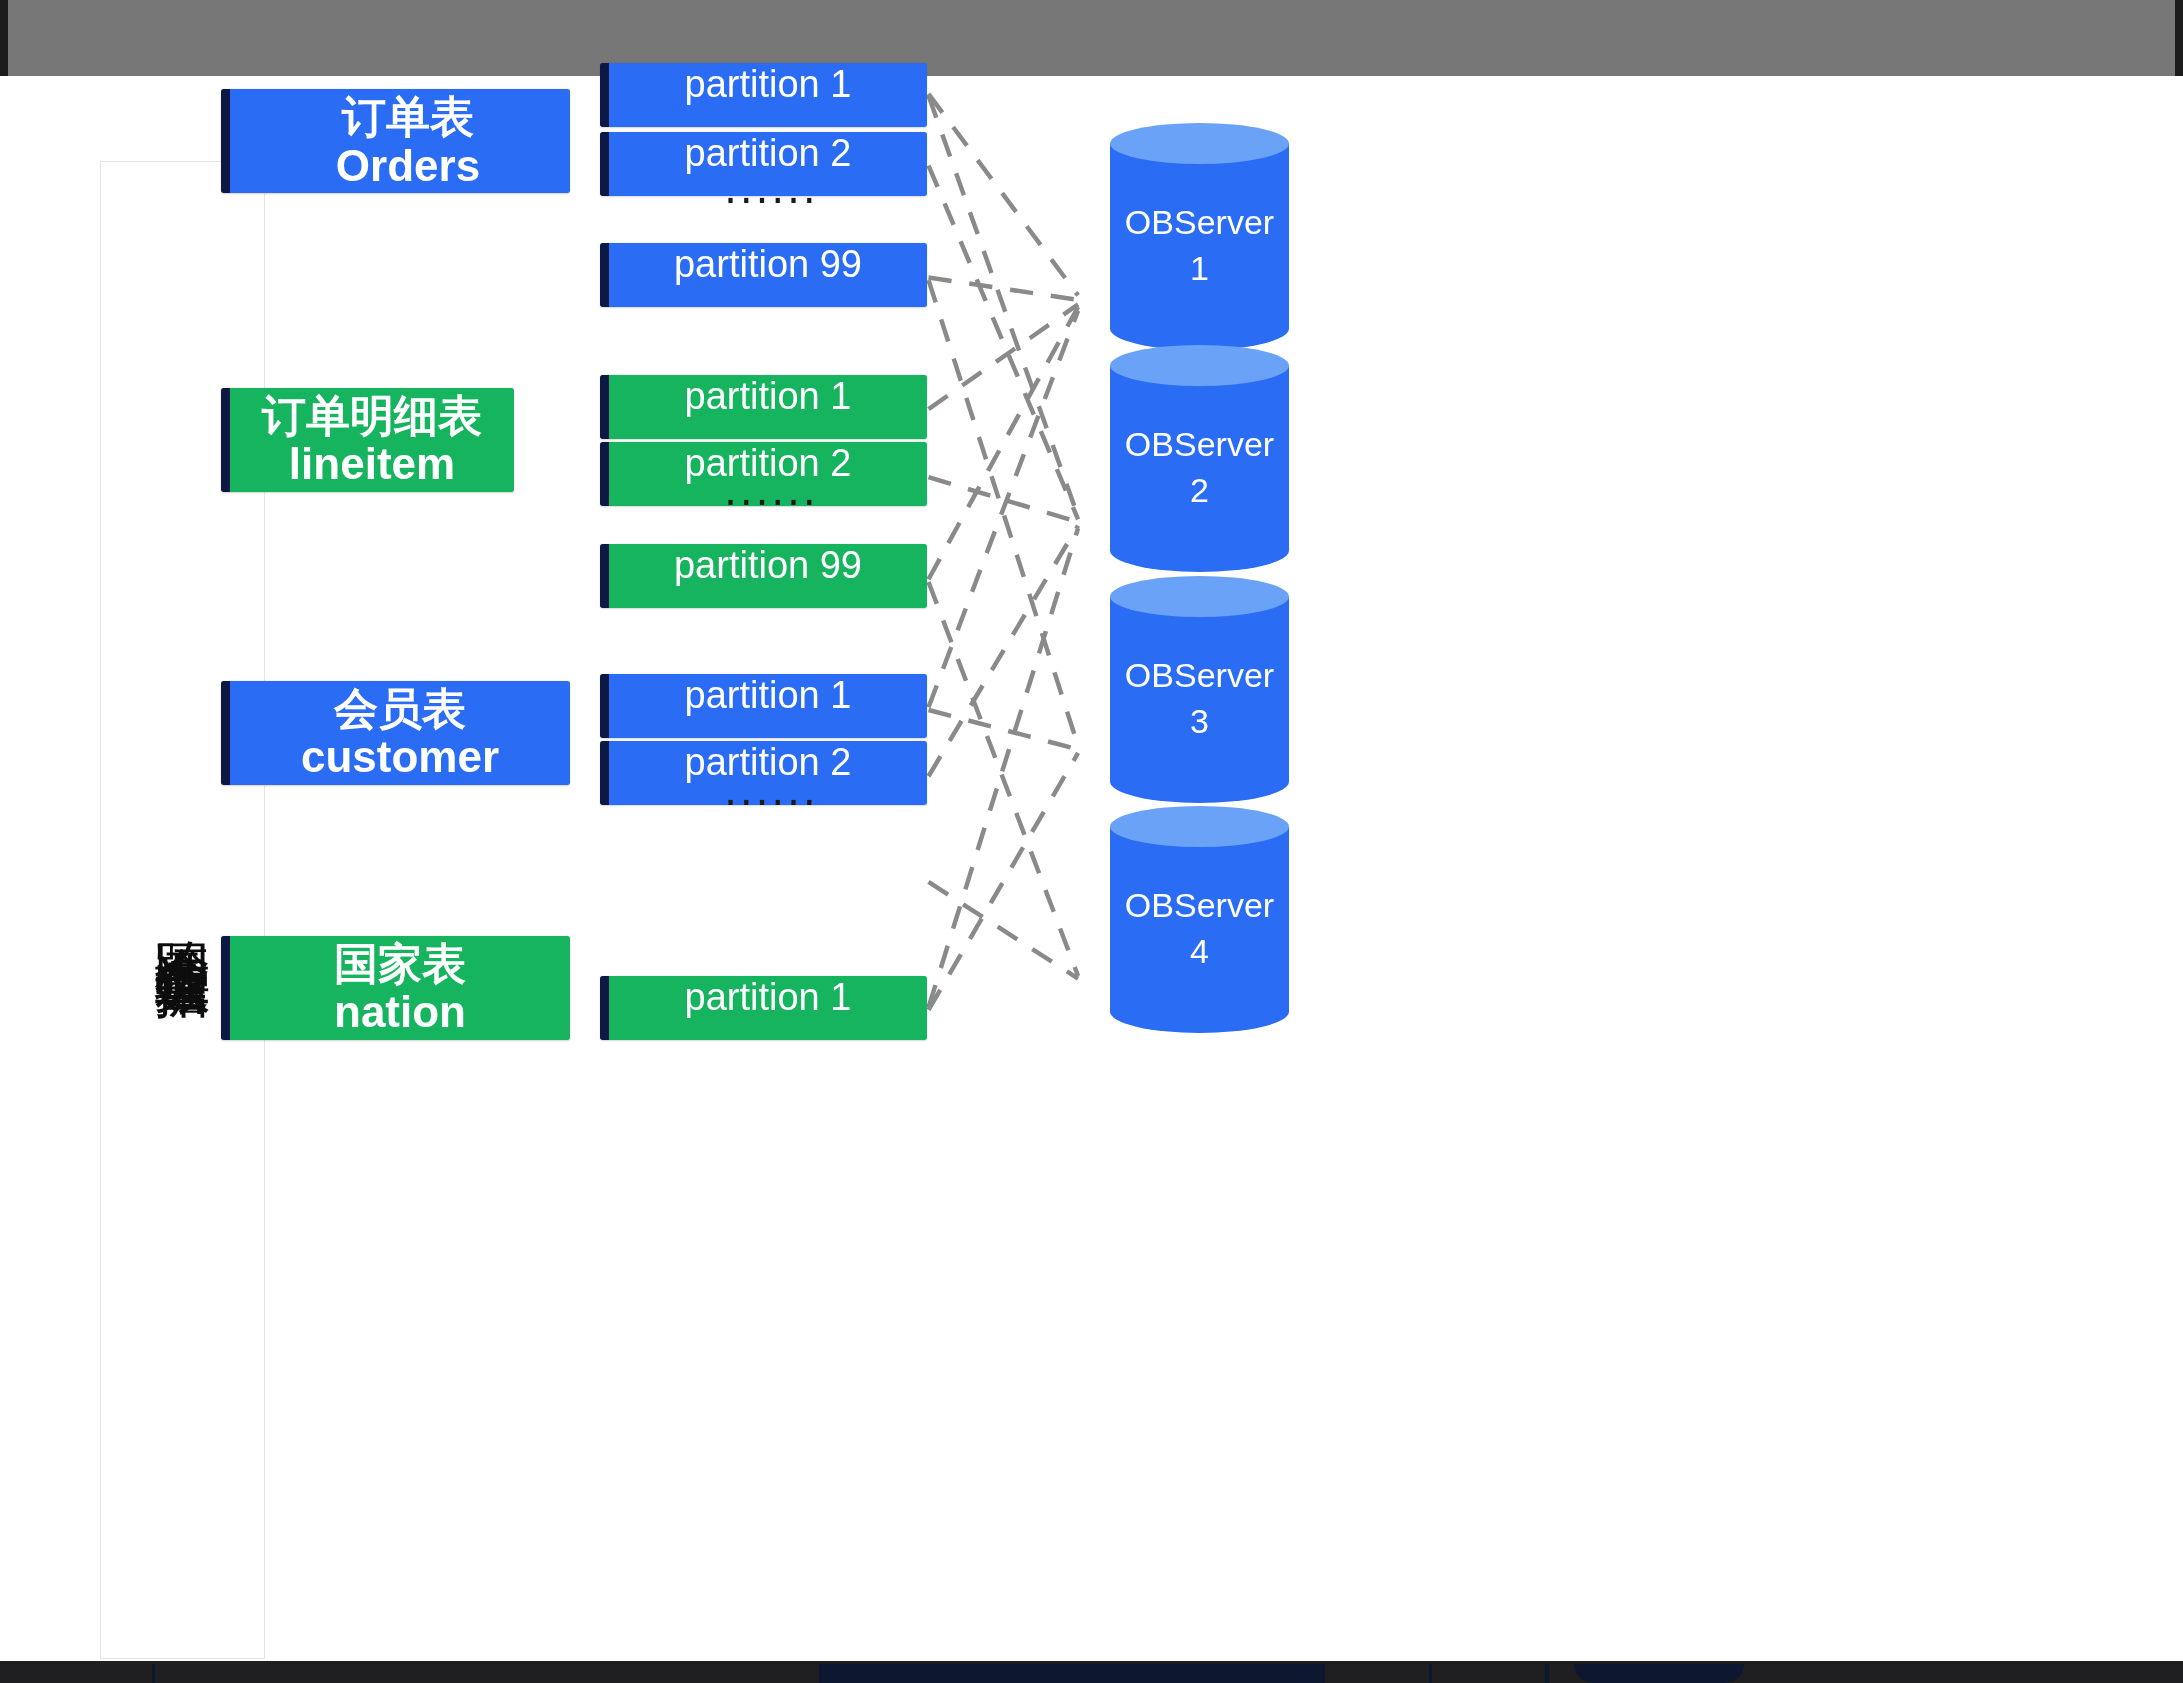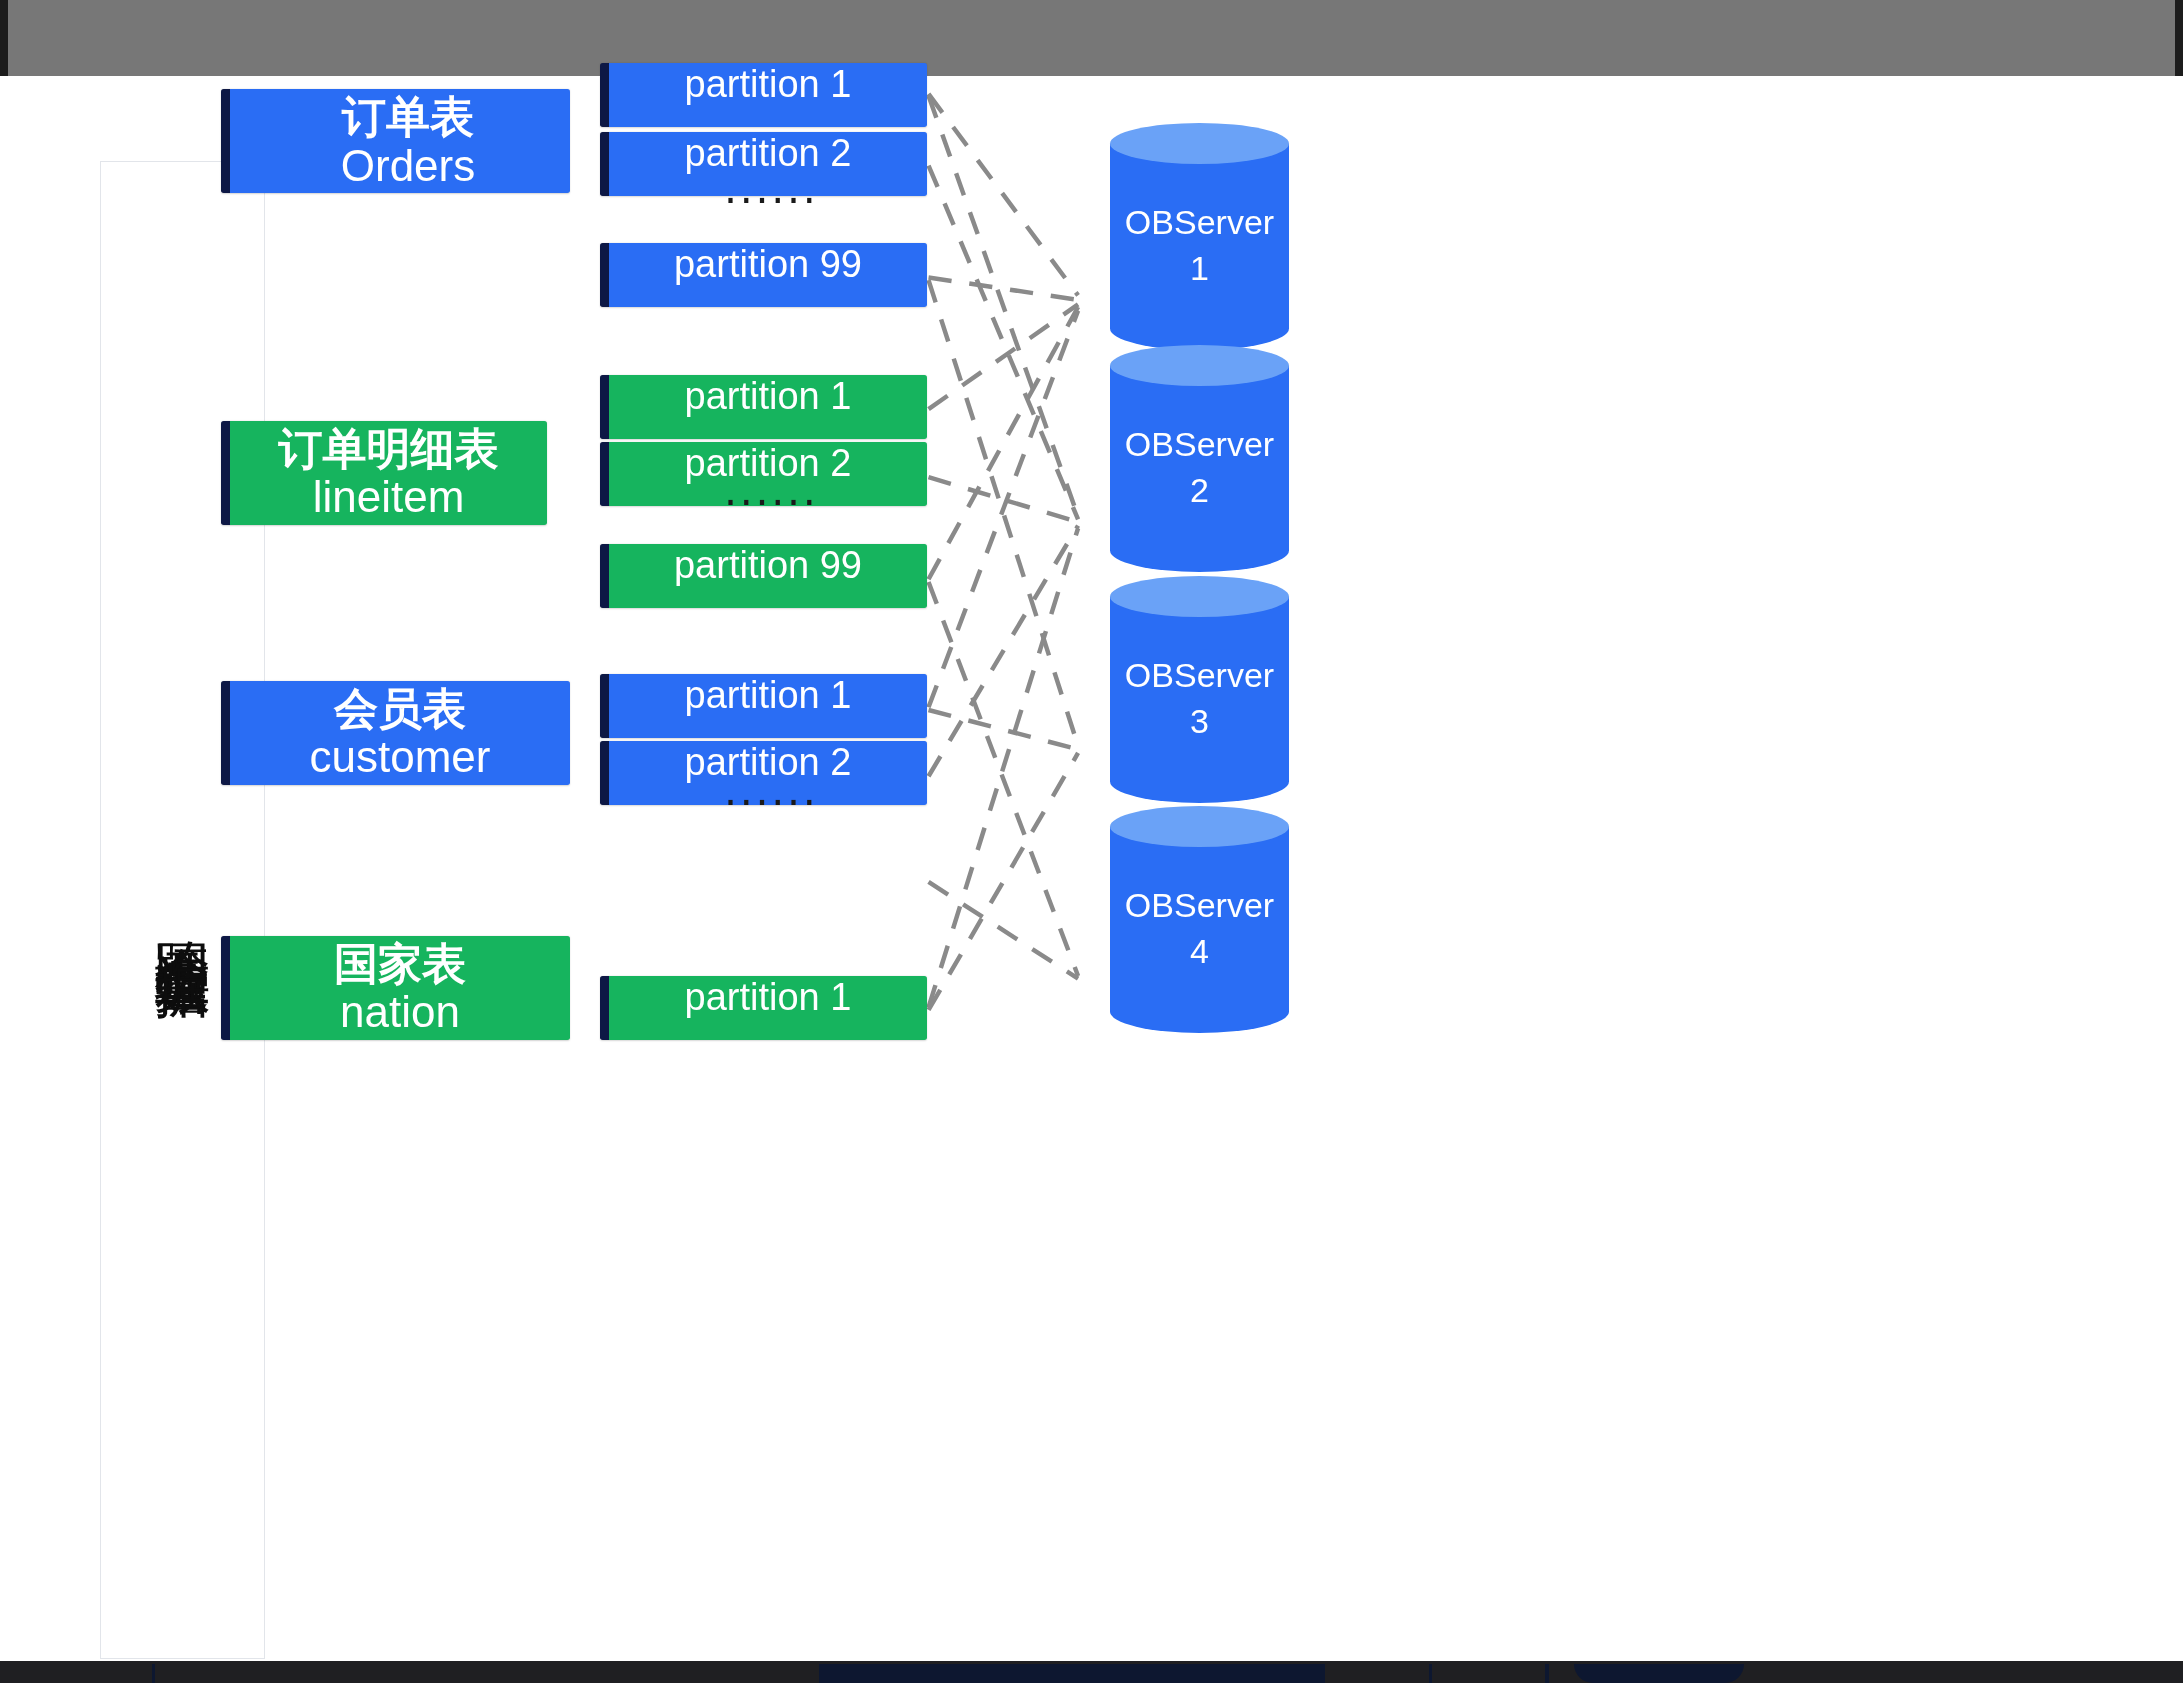--- a/index.html
+++ b/index.html
@@ -86,21 +86,21 @@
     box-shadow: 0 0.9px 1.8px rgba(0,0,0,0.18);
   }
   .table-card .cn {
     font-size: 44px;
     font-weight: 700;
     line-height: 1.08;
     font-family: "DejaVu Sans", "Liberation Sans", sans-serif;
   }
   .table-card .en {
     font-size: 44px;
-    font-weight: 400;
+    font-weight: 700;
     line-height: 1.12;
   }
   .c-blue  { background: #2a6df4; }
   .c-green { background: #16b45e; }
 
   
   .partition {
     position: absolute;
     box-sizing: border-box;
     border-left: 9.9px solid #0d1845;
@@ -222,21 +222,21 @@
       <span>partition 1</span>
     </div>
     <div class="partition c-blue" style="left:592px; top:56px; width:327px; height:64px;">
       <span>partition 2</span>
     </div>
     <div class="ellipsis" style="left:716px; top:101px;">······</div>
     <div class="partition c-blue" style="left:592px; top:167px; width:327px; height:64px;">
       <span>partition 99</span>
     </div>
 
-    <div class="table-card c-green" style="left:213px; top:312px; width:326px; height:104px;margin-top:33px;">
+    <div class="table-card c-green" style="left:213px; top:312px; width:293px; height:104px;">
       <span class="cn">订单明细表</span>
       <span class="en">lineitem</span>
     </div>
 
     <div class="partition c-green" style="left:592px; top:299px; width:327px; height:64px;">
       <span>partition 1</span>
     </div>
     <div class="partition c-green" style="left:592px; top:366px; width:327px; height:64px;">
       <span>partition 2</span>
     </div>

